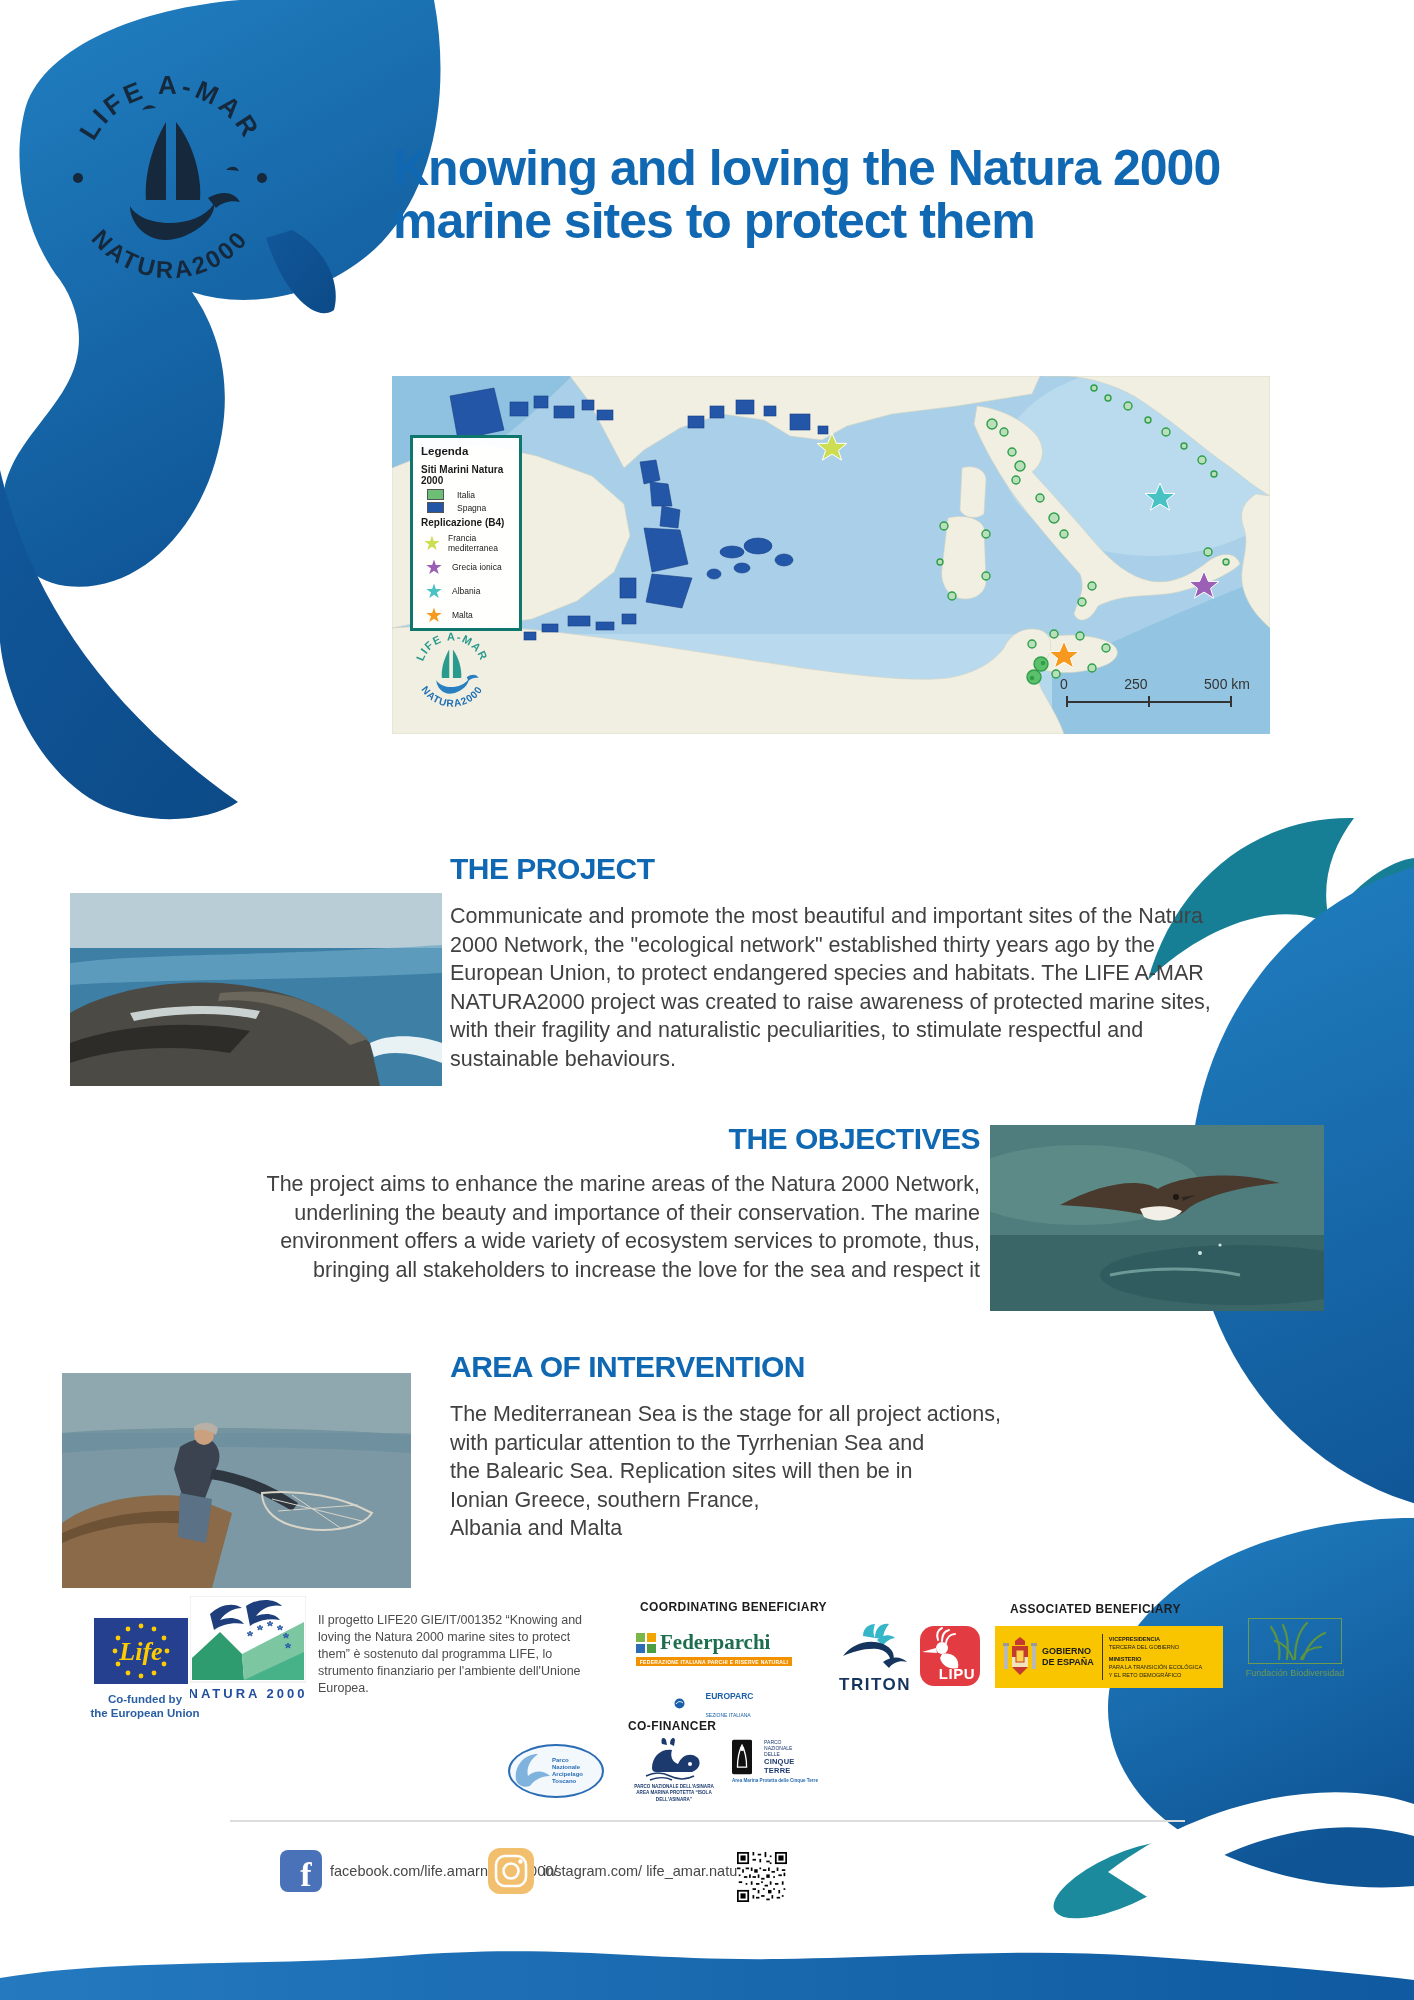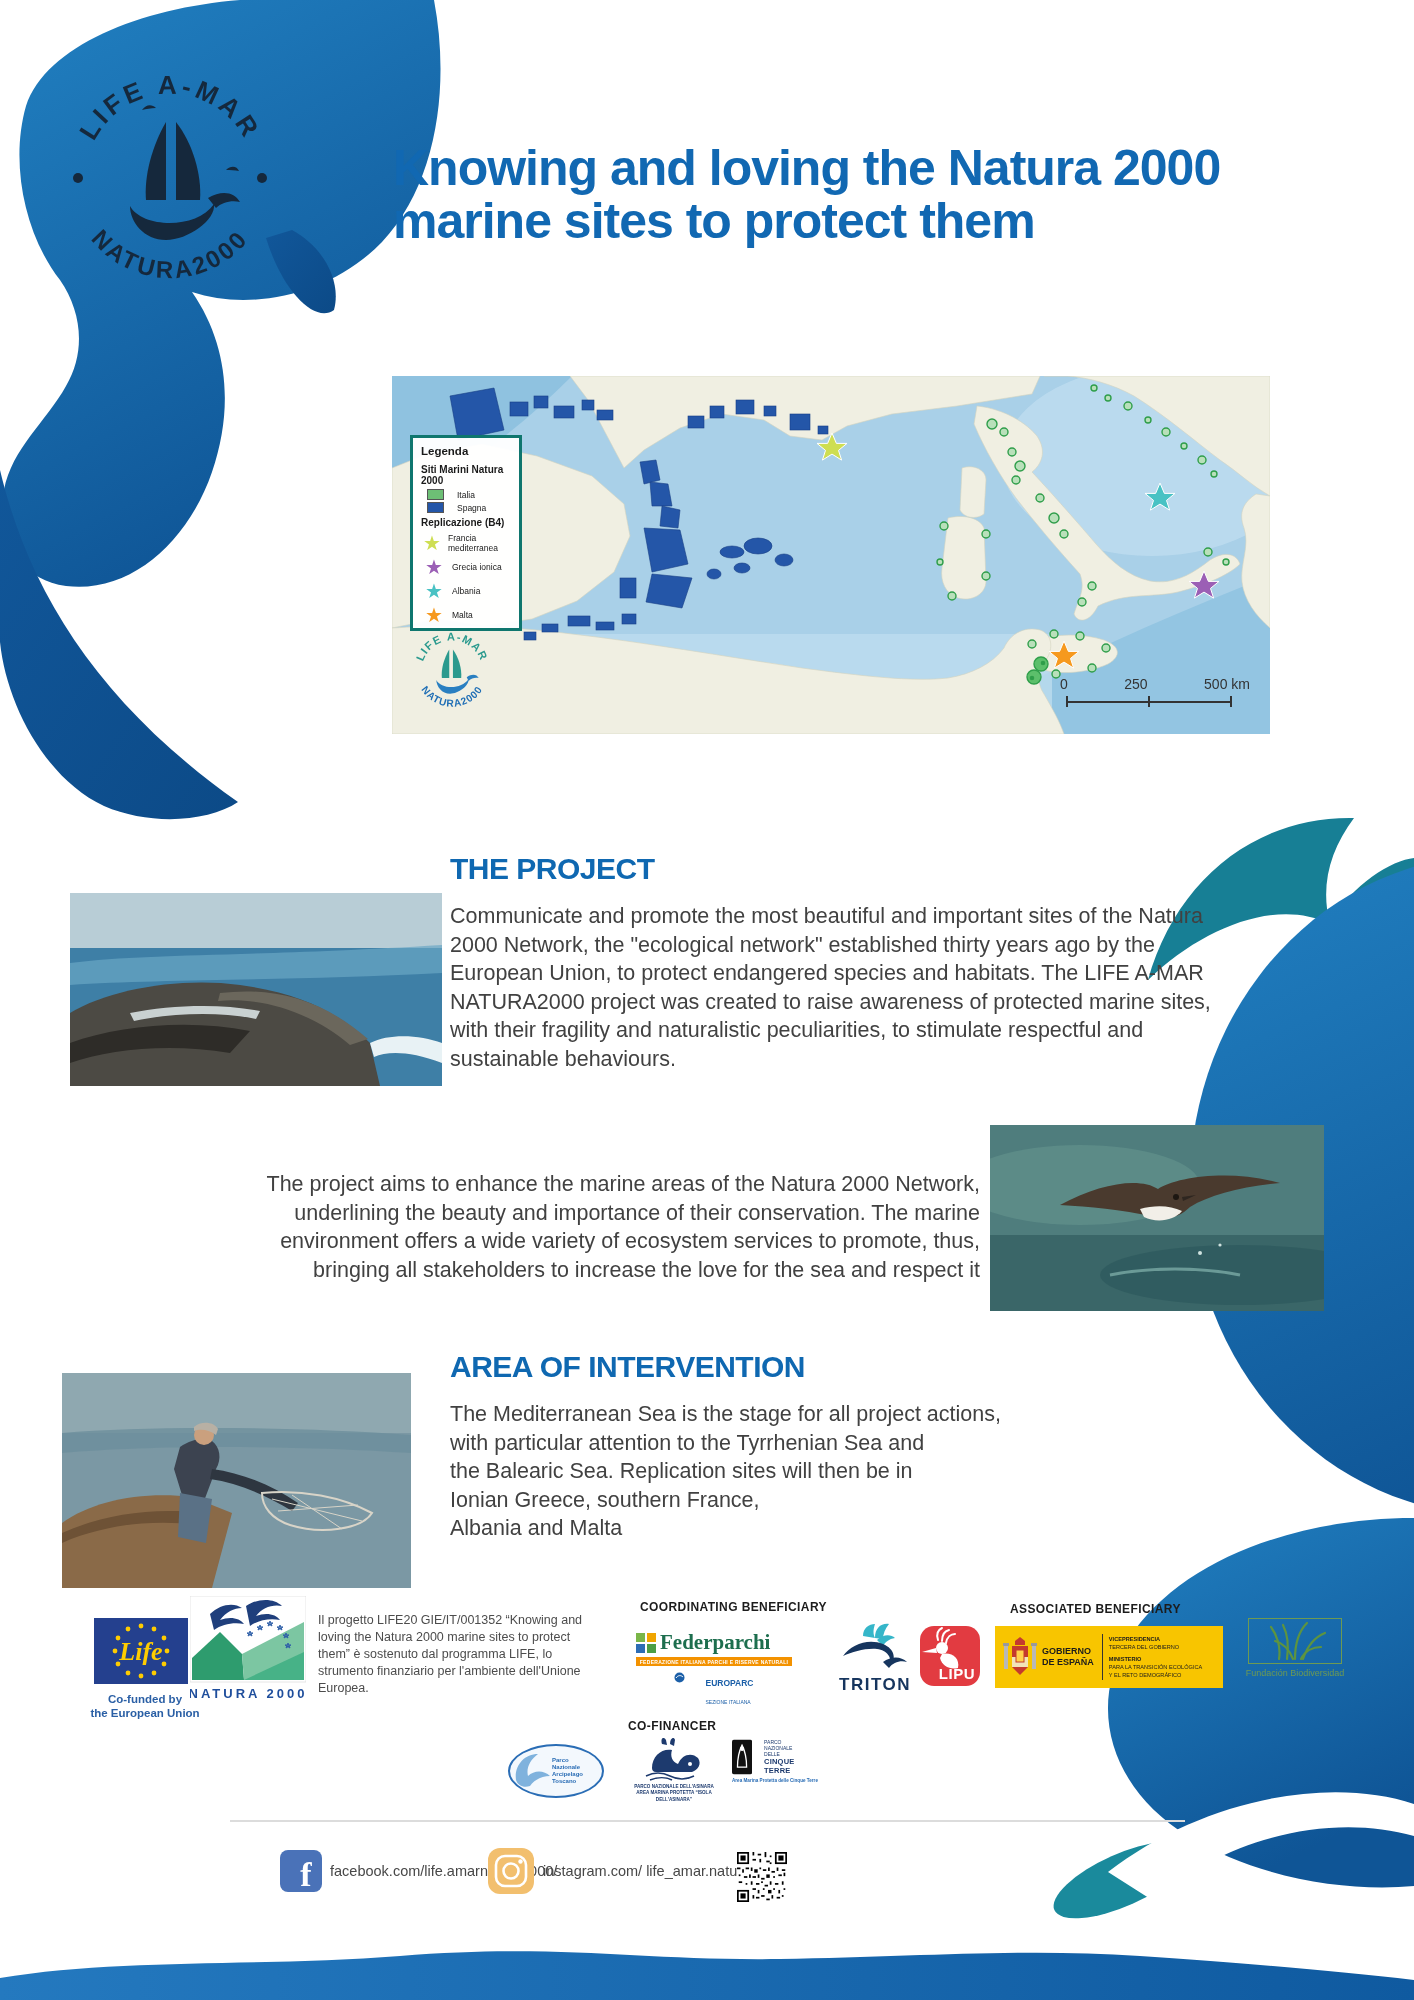--- a/index.html
+++ b/index.html
@@ -54,21 +54,21 @@
   #eu-caption{left:60px;top:1692px;width:170px;text-align:center;font-size:11.5px;font-weight:bold;
               color:#2a5fa5;line-height:1.25;}
   .divider{left:230px;top:1820px;width:955px;height:2px;background:#dcdcdc;}
 
   
   #federparchi{left:636px;top:1630px;width:156px;}
   .fp-row{display:flex;align-items:center;gap:4px;}
   .fp-name{font-family:"Liberation Serif",serif;font-size:21px;color:#1d6e4e;font-weight:bold;}
   .fp-bar{margin-top:2px;background:#f39200;color:#fff;font-size:5px;text-align:center;
           padding:1.5px 0;letter-spacing:.3px;font-weight:bold;}
-  .fp-euro{display:flex;align-items:flex-start;justify-content:center;gap:20px;margin-top:6px;}
+  .fp-euro{display:flex;align-items:center;justify-content:center;gap:20px;margin-top:19px;}
   .fp-euro .ep{font-size:8.5px;font-weight:bold;color:#1b5fa8;}
   .fp-euro .eps{font-size:5px;color:#1b5fa8;}
 
   
   #triton{left:833px;top:1622px;width:84px;text-align:center;}
   .triton-name{font-size:17px;font-weight:bold;color:#16355e;letter-spacing:1.5px;margin-top:1px;}
   #lipu{left:920px;top:1626px;width:60px;height:60px;background:#e23b41;border-radius:14px;position:absolute;}
   .lipu-name{position:absolute;right:5px;bottom:4px;color:#fff;font-weight:bold;font-size:15px;letter-spacing:.5px;}
 
   
@@ -385,20 +385,21 @@
   </div>
 
   <div class="abs sec-h" id="project-h">THE PROJECT</div>
   <div class="abs body-t" id="project-p">Communicate and promote the most beautiful and important sites of the Natura
 2000 Network, the "ecological network" established thirty years ago by the
 European Union, to protect endangered species and habitats. The LIFE A-MAR
 NATURA2000 project was created to raise awareness of protected marine sites,
 with their fragility and naturalistic peculiarities, to stimulate respectful and
 sustainable behaviours.</div>
 
+  <div class="abs sec-h" id="objectives-h">THE OBJECTIVES</div>
   <div class="abs body-t" id="objectives-p">The project aims to enhance the marine areas of the Natura 2000 Network,
 underlining the beauty and importance of their conservation. The marine
 environment offers a wide variety of ecosystem services to promote, thus,
 bringing all stakeholders to increase the love for the sea and respect it</div>
 
   <div class="abs sec-h" id="area-h">AREA OF INTERVENTION</div>
   <div class="abs body-t" id="area-p">The Mediterranean Sea is the stage for all project actions,
 with particular attention to the Tyrrhenian Sea and
 the Balearic Sea. Replication sites will then be in
 Ionian Greece, southern France,

